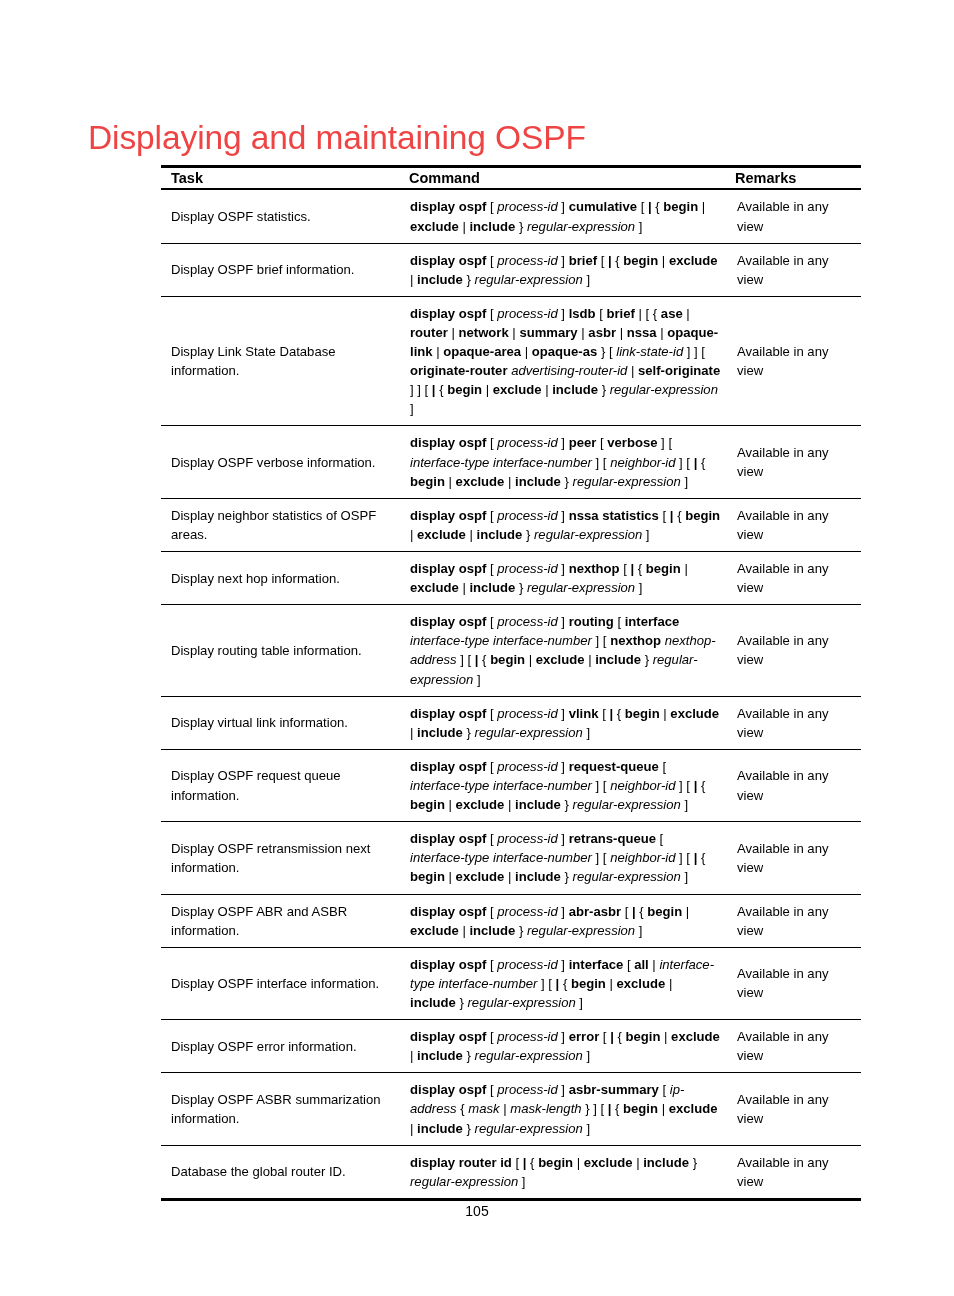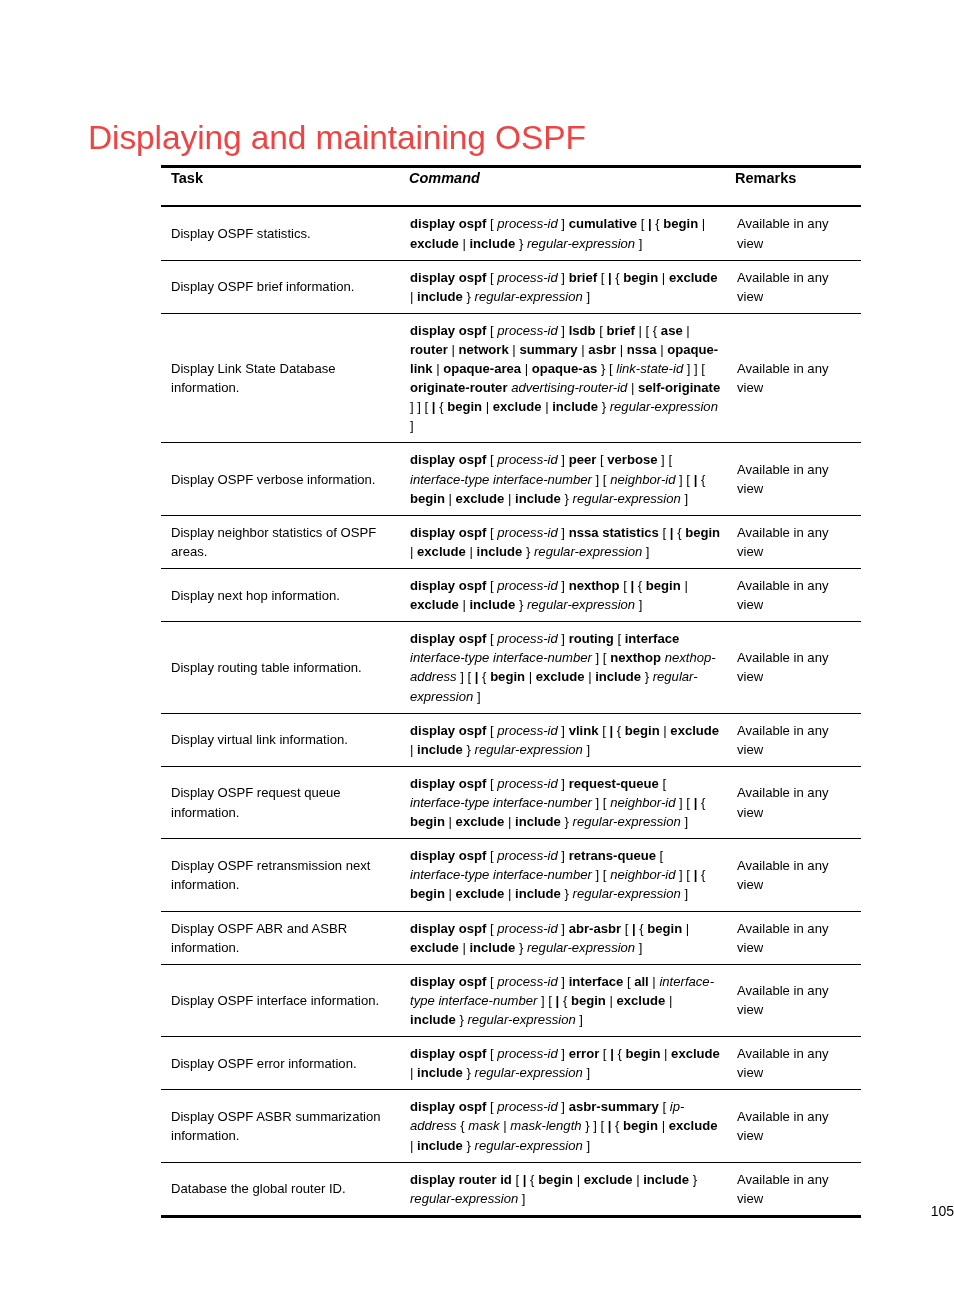--- a/index.html
+++ b/index.html
@@ -44,27 +44,27 @@
     table-layout: fixed;
   }
   table.cmd-table col.c-task  { width: 239px; }
   table.cmd-table col.c-cmd   { width: 327px; }
   table.cmd-table col.c-rem   { width: 134px; }
 
   table.cmd-table thead th {
     text-align: left;
     font-size: 14.5px;
     font-weight: bold;
-    padding: 2px 6px 18px 10px;
+    padding: 2px 6px 1px 10px;
     border-top: 3px solid #000;
     border-bottom: 2.5px solid #000;
     vertical-align: bottom;
     line-height: 1.2;
   }
-  table.cmd-table thead th.th-cmd { padding-left: 9px; font-style: italic; }
+  table.cmd-table thead th.th-cmd { padding-left: 9px; }
   table.cmd-table thead th.th-rem { padding-left: 8px; }
 
   table.cmd-table tbody td {
     border-bottom: 1px solid #000;
     vertical-align: middle;
     font-size: 13.1px;
     line-height: 1.46;
     padding: 7px 6px 7px 10px;
   }
   table.cmd-table tbody tr:last-child td {
@@ -83,21 +83,21 @@
     padding-right: 2px;
   }
   .cmd-cell b { font-weight: bold; }
   .cmd-cell i { font-style: italic; }
 
   .page-number {
     position: absolute;
     left: 0;
     top: 1203px;
     width: 954px;
-    text-align: right;
+    text-align: center;
     font-size: 14px;
     color: #000;
   }
 </style>
 </head>
 <body>
 
 <div class="page">
 
   <h1 class="page-title">Displaying and maintaining OSPF</h1>

